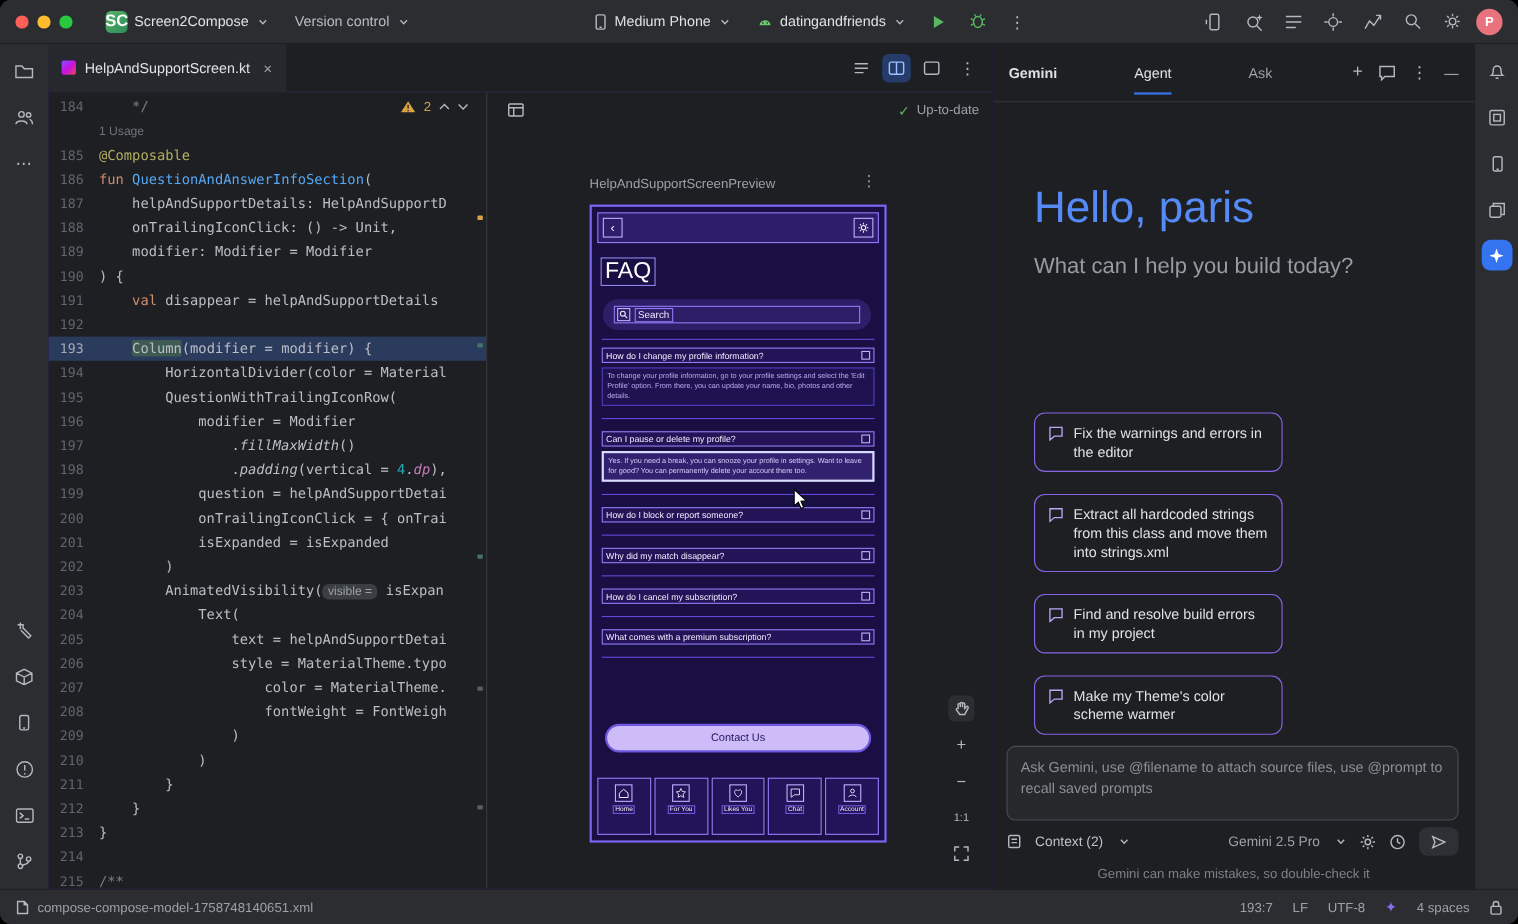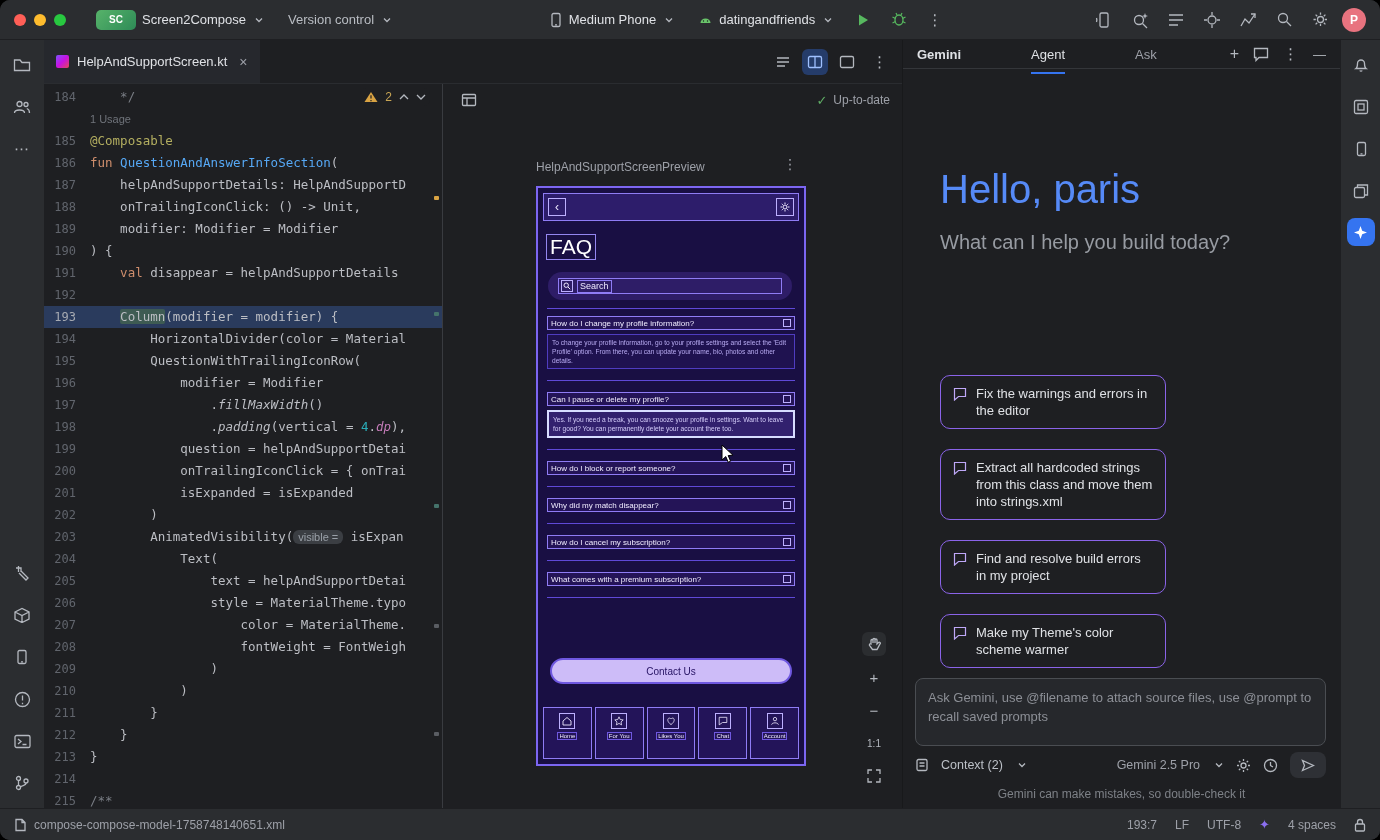--- a/index.html
+++ b/index.html
@@ -8,21 +8,21 @@
     position:relative; width:1380px; height:840px; overflow:hidden;
     background:#2b2d30; border-radius:10px;
     font-family:"Liberation Sans", sans-serif; color:#dfe1e5; font-size:13px;
   }
   
   .titlebar { height:40px; display:flex; align-items:center; padding:0 14px; gap:8px; background:#2b2d30; border-bottom:1px solid #1e1f22; }
   .traffic { display:flex; gap:8px; margin-right:14px; }
   .dot { width:12px; height:12px; border-radius:50%; display:inline-block; }
   .dot.red{background:#ff5f57}.dot.yellow{background:#febc2e}.dot.green{background:#28c840}
   .tb-item { display:flex; align-items:center; gap:6px; height:28px; padding:0 8px; border-radius:6px; color:#dfe1e5; white-space:nowrap; }
-  .sc-badge { width:40px; height:20px; border-radius:5px; background:linear-gradient(135deg,#57b36a,#2e8b57); color:#fff; font-size:10px; font-weight:bold; display:flex; align-items:center; justify-content:center; }
+  .sc-badge { width:20px; height:20px; border-radius:5px; background:linear-gradient(135deg,#57b36a,#2e8b57); color:#fff; font-size:15px; font-weight:bold; display:flex; align-items:center; justify-content:center; }
   .muted { color:#b9bdc3; }
   .tb-spacer { flex:1; }
   .icon-btn { width:28px; height:28px; border-radius:6px; display:flex; align-items:center; justify-content:center; }
   .kebab { color:#b4b8bf; font-size:15px; letter-spacing:1px; }
   .avatar { width:24px; height:24px; border-radius:50%; background:#e8737f; color:#fff; font-size:12px; font-weight:bold; display:flex; align-items:center; justify-content:center; }
   svg.ic { stroke:#b4b8bf; fill:none; stroke-width:1.3; }
   
   .main { display:flex; height:768px; }
   .strip { width:44px; background:#2b2d30; display:flex; flex-direction:column; align-items:center; padding:10px 0; gap:12px; }
   .strip.right { width:40px; border-left:1px solid #1e1f22; }
@@ -83,21 +83,21 @@
   .p-nav { position:absolute; left:5px; right:5px; bottom:5px; height:52px; display:flex; gap:3px; }
   .nav-cell { flex:1; border:1px solid #8f7cf5; background:#231459; display:flex; flex-direction:column; align-items:center; padding-top:5px; }
   .nav-ic { width:16px; height:16px; border:1px solid #bdb0ff; display:flex; align-items:center; justify-content:center; }
   .nav-label { font-size:6px; color:#f0ecff; margin-top:3px; border:1px solid #6f58e0; padding:0 1px; white-space:nowrap; }
   .zoom-col { position:absolute; right:16px; bottom:20px; display:flex; flex-direction:column; align-items:center; gap:9px; }
   .zoom-btn { width:24px; height:24px; border-radius:6px; display:flex; align-items:center; justify-content:center; color:#b4b8bf; font-size:15px; }
   .zoom-btn.label { font-size:10px; }
   .zoom-btn.panbg { background:#2b2d30; }
   
   .gemini { width:437px; position:relative; background:#1e1f22; }
-  .gem-header { height:29px; display:flex; align-items:center; gap:22px; padding:0 14px; border-bottom:1px solid #34363a; }
+  .gem-header { height:53px; display:flex; align-items:center; gap:22px; padding:0 14px; border-bottom:1px solid #34363a; }
   .gem-title { font-weight:bold; font-size:13px; }
   .gem-tab { position:relative; height:40px; display:flex; align-items:center; color:#9da0a8; font-size:13px;margin-left:48px; }
   .gem-tab.active { color:#dfe1e5; }
   .gem-tab.active::after { content:""; position:absolute; left:0; right:0; bottom:0; height:2px; background:#3574f0; }
   .gem-actions { margin-left:auto; display:flex; align-items:center; gap:14px; color:#b4b8bf; }
   .gem-body { position:absolute; top:41px; left:0; right:0; bottom:0; }
   .greeting { position:absolute; left:37px; top:86px; font-size:40px; color:#568af7; }
   .gem-sub { position:absolute; left:37px; top:142px; width:330px; font-size:20px; line-height:38px; color:#979ba2; }
   .sug-list { position:absolute; left:37px; top:294px; width:226px; display:flex; flex-direction:column; gap:20px; }
   .sug-card { border:1px solid #8a63e8; border-radius:10px; padding:9px 12px; display:flex; gap:9px; font-size:13px; line-height:17px; color:#dfe1e5; cursor:pointer; }

